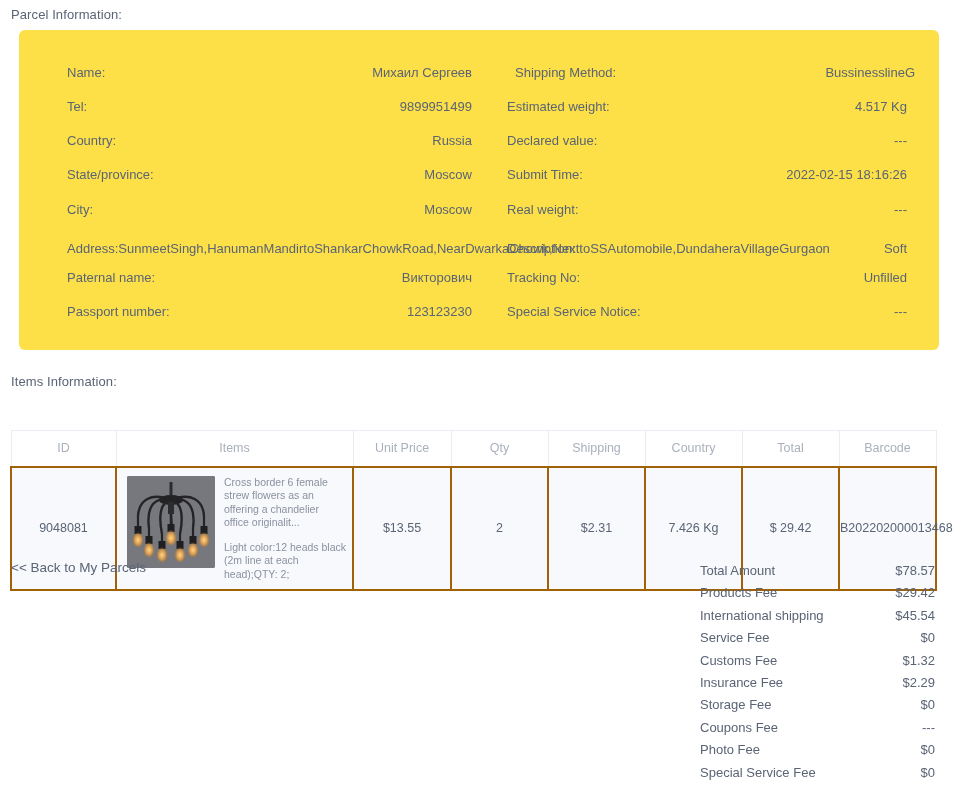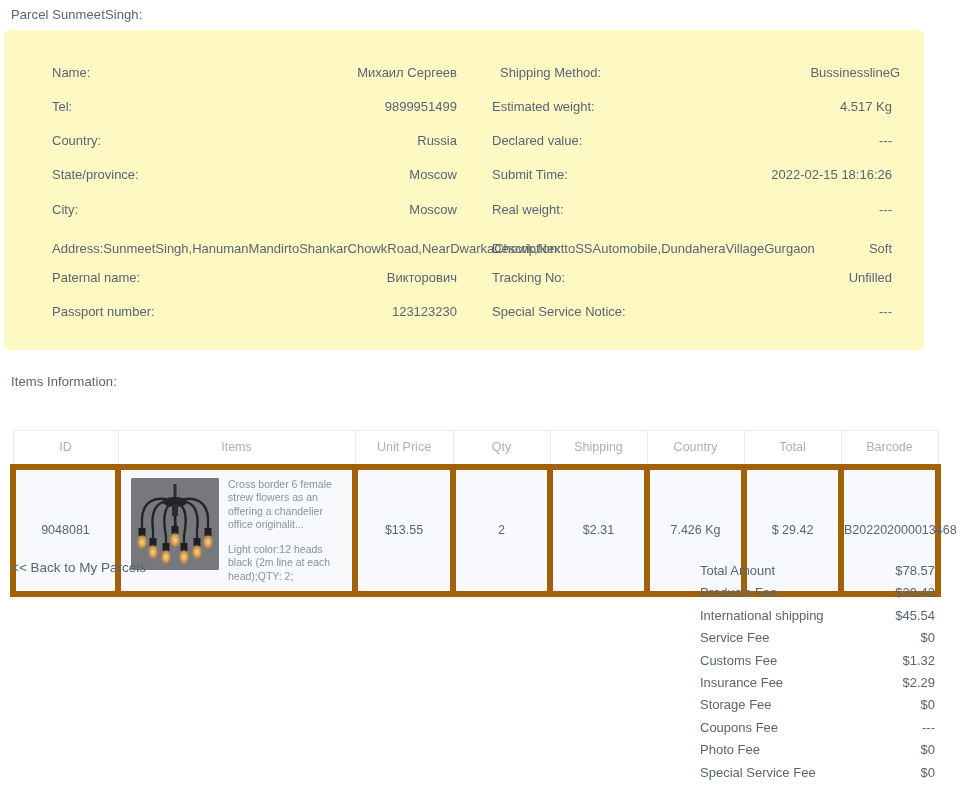--- a/index.html
+++ b/index.html
@@ -21,25 +21,25 @@
   .section-label {
     position: absolute;
     font-size: 13px;
     color: #5a6475;
     letter-spacing: .1px;
   }
 
   
   #parcel-panel {
     position: absolute;
-    left: 4px;
+    left: 19px;
     top: 30px;
     width: 920px;
     height: 320px;
-    background: #fef9c3;
+    background: #fde047;
     border-radius: 6px;
   }
   .info-grid {
     position: absolute;
     left: 0; top: 0; right: 0; bottom: 0;
   }
   .info-row {
     position: absolute;
     height: 34px;
     line-height: 34px;
@@ -113,21 +113,21 @@
     background: #ffffff;
     border: 1px solid #e9ecf2;
     color: #aab0bc;
     font-weight: normal;
     font-size: 12.5px;
     height: 36px;
     text-align: center;
   }
   #items-table td {
     background: #f7f9fc;
-    border: 6px solid #a16207;
+    border: 2px solid #a16207;
     color: #5a6475;
     font-size: 12.5px;
     text-align: center;
     vertical-align: middle;
     height: 106px;
     padding: 0;
   }
   #items-table td.item-cell {
     text-align: left;
     padding: 8px 6px 8px 10px;
@@ -183,21 +183,21 @@
     height: 22.4px;
     font-size: 13px;
     color: #5a6475;
   }
   .total-row .t-lbl { white-space: nowrap; }
   .total-row .t-val { white-space: nowrap; text-align: center; }
 </style>
 </head>
 <body>
 
-<div class="section-label" style="left:11px; top:7px;">Parcel SunmeetSingh:</div>
+<div class="section-label" style="left:11px; top:7px;">Parcel Information:</div>
 
 <div id="parcel-panel">
   <div class="info-grid">
 
     <div class="info-row col-left" style="top:26px;">
       <span class="lbl">Name:</span>
       <span class="val">Михаил Сергеев</span>
     </div>
     <div class="info-row col-left" style="top:60px;">
       <span class="lbl">Tel:</span>

